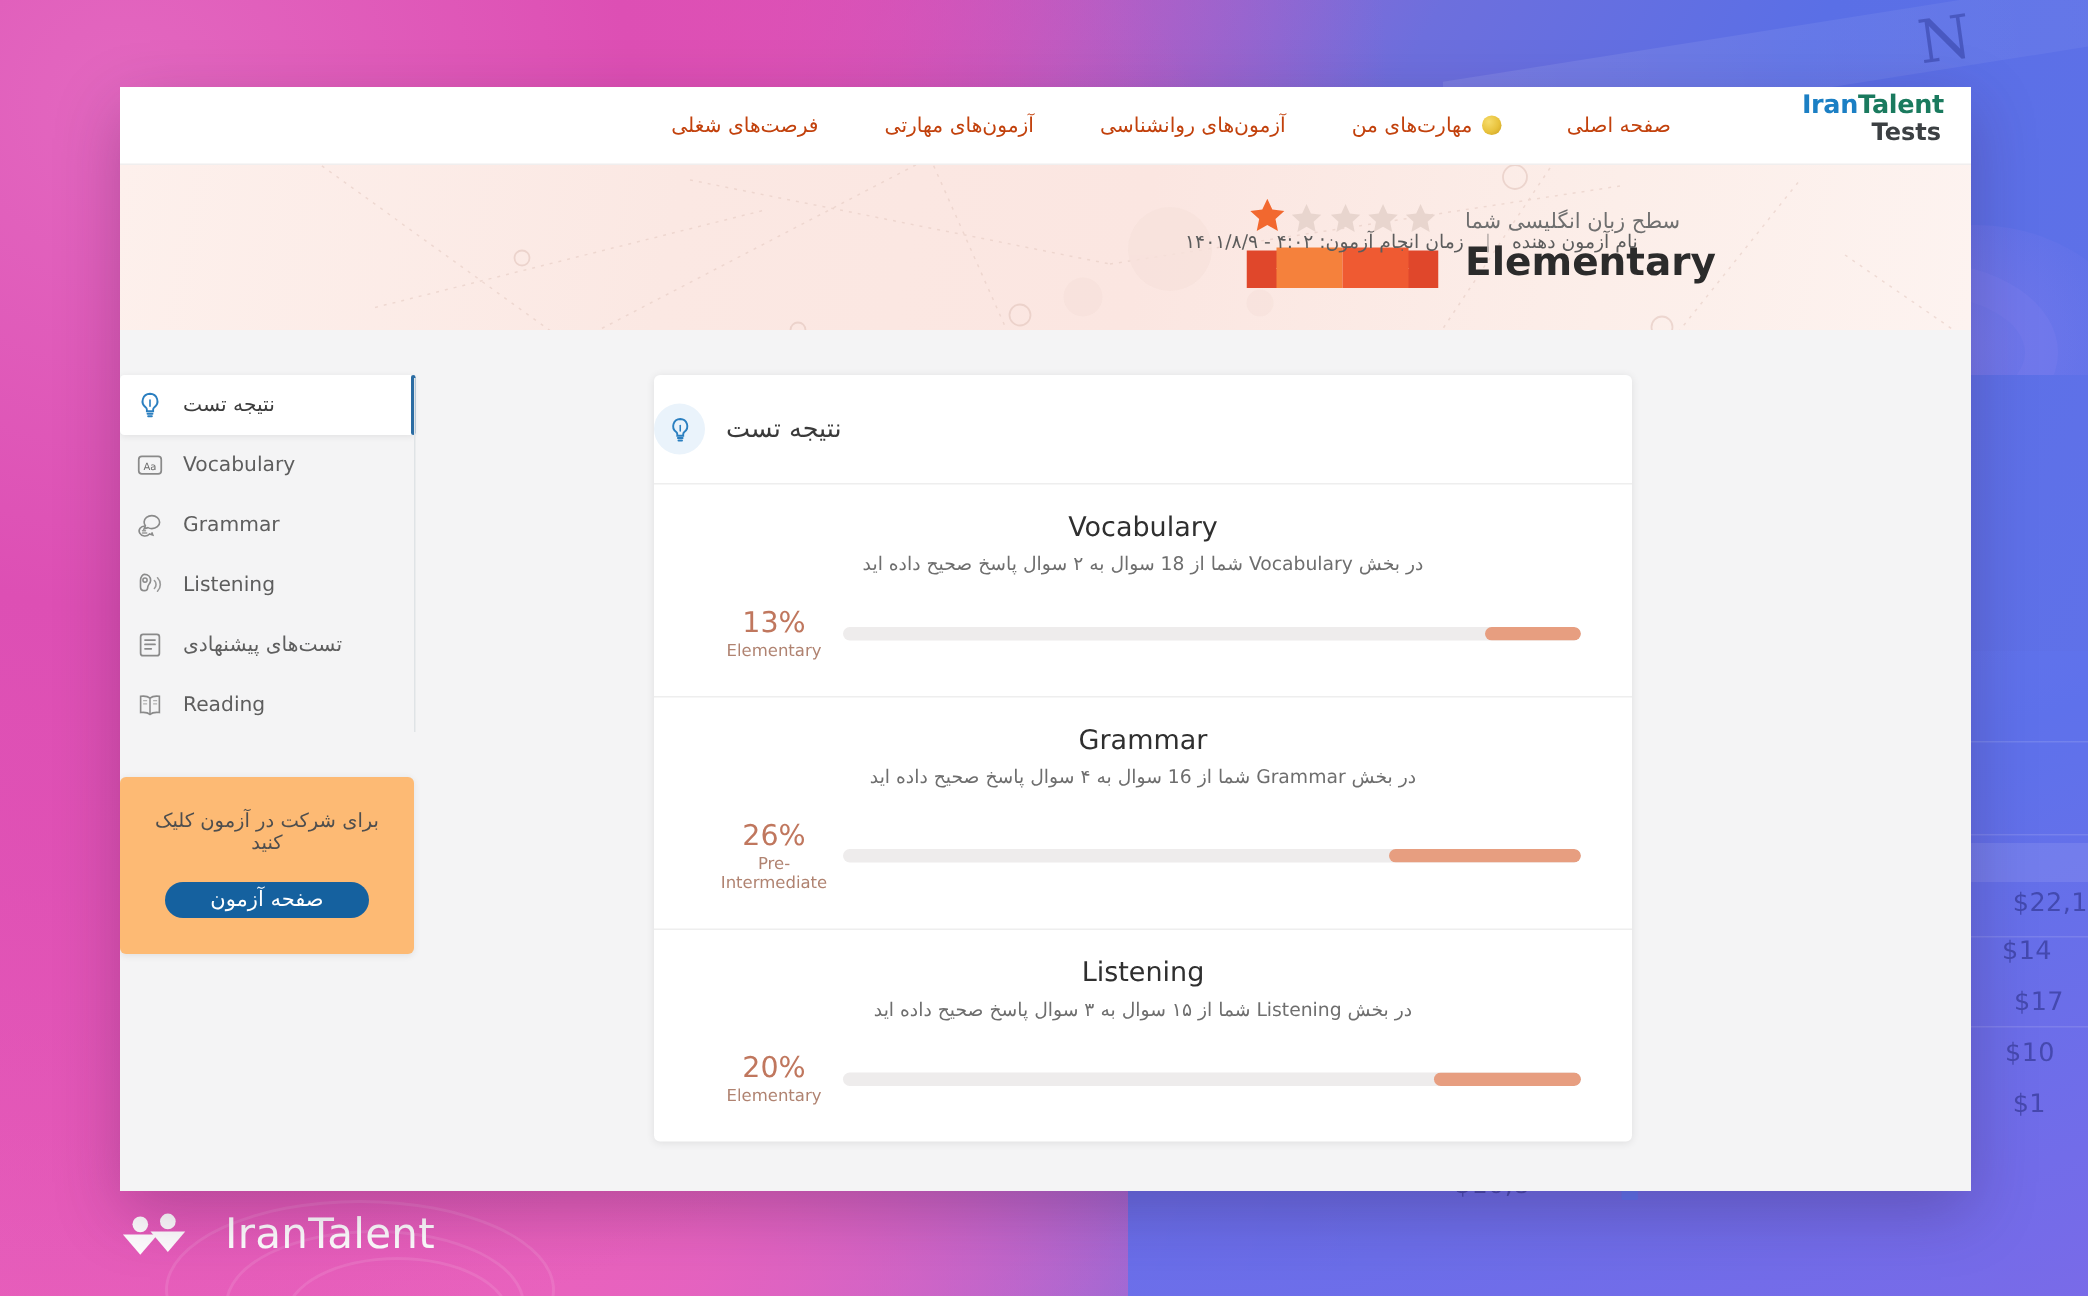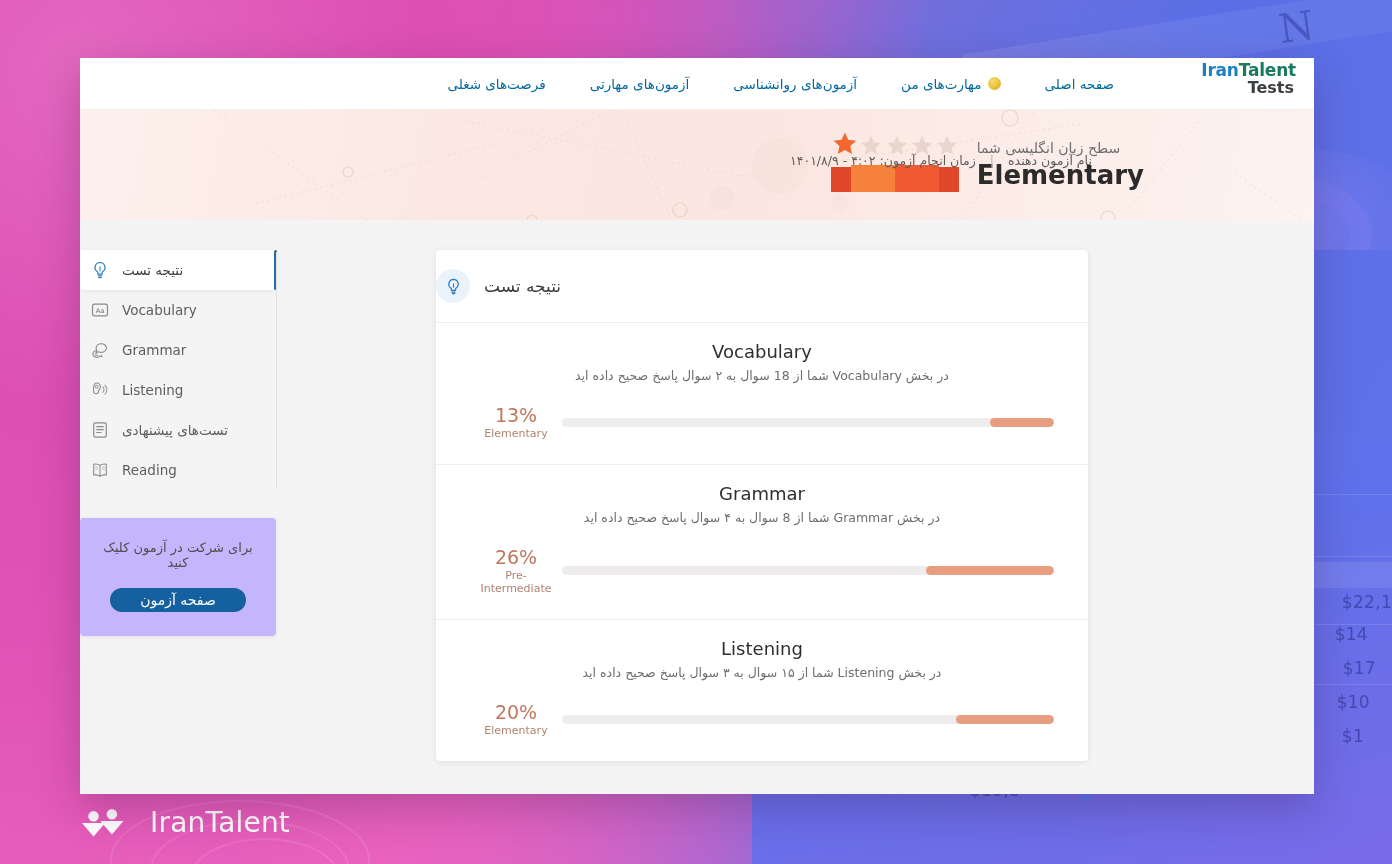--- a/index.html
+++ b/index.html
@@ -118,21 +118,21 @@
   #brand .b1 .ir { color: #1b7fc4; }
   #brand .b1 .ta { color: #1a7a5e; }
   #brand .b2 {
     font-size: 16px; color: #3c4043; font-weight: bold; text-align: right; padding-right: 2px;
   }
   #navlinks {
     display: flex; align-items: center; gap: 44px;
     margin-right: 200px; margin-left: auto; padding-left: 0;
   }
   .navlink {
-    font-size: 13.5px; color: #0369a1; white-space: nowrap;
+    font-size: 13.5px; color: #c2410c; white-space: nowrap;
     display: flex; align-items: center; gap: 6px; cursor: pointer;
   }
   .coin {
     width: 13px; height: 13px; border-radius: 50%;
     background: radial-gradient(circle at 35% 32%, #f6dc6b 0%, #e8c23c 55%, #c89c1e 100%);
     display: inline-block; flex: none;
   }
 
   
   #hero {
@@ -199,21 +199,21 @@
     box-shadow: 0 1px 4px rgba(0,0,0,.07);
     border-radius: 3px 0 0 3px;
   }
   .side-item.active::before {
     content: ""; position: absolute; right: -1px; top: 0; bottom: 0;
     width: 3px; background: #2b6ca3; border-radius: 2px;
   }
 
   
   #cta {
-    margin-top: 28px; background: #c4b5fd; border-radius: 4px;
+    margin-top: 28px; background: #fdba74; border-radius: 4px;
     box-shadow: 0 1px 5px rgba(0,0,0,.08);
     padding: 22px 12px 24px; text-align: center;
   }
   #cta .cta-text { font-size: 13px; color: #4e4e4e; margin-bottom: 18px; }
   #cta .cta-btn {
     display: inline-block; background: #15619f; color: #fff;
     font-size: 14px; padding: 4px 30px; border-radius: 22px;
     border: none; cursor: pointer; font-family: inherit;
   }
 
@@ -492,21 +492,21 @@
               <div class="bar-lvl">Elementary</div>
             </div>
             <div class="bar-track">
               <div class="bar-fill" style="width: 13%;"></div>
             </div>
           </div>
         </div>
 
         <div class="skill">
           <div class="skill-name">Grammar</div>
-          <div class="skill-desc">در بخش Grammar شما از 8 سوال به ۴ سوال پاسخ صحیح داده اید</div>
+          <div class="skill-desc">در بخش Grammar شما از 16 سوال به ۴ سوال پاسخ صحیح داده اید</div>
           <div class="bar-row">
             <div class="bar-score">
               <div class="bar-pct">26%</div>
               <div class="bar-lvl">Pre-Intermediate</div>
             </div>
             <div class="bar-track">
               <div class="bar-fill" style="width: 26%;"></div>
             </div>
           </div>
         </div>

